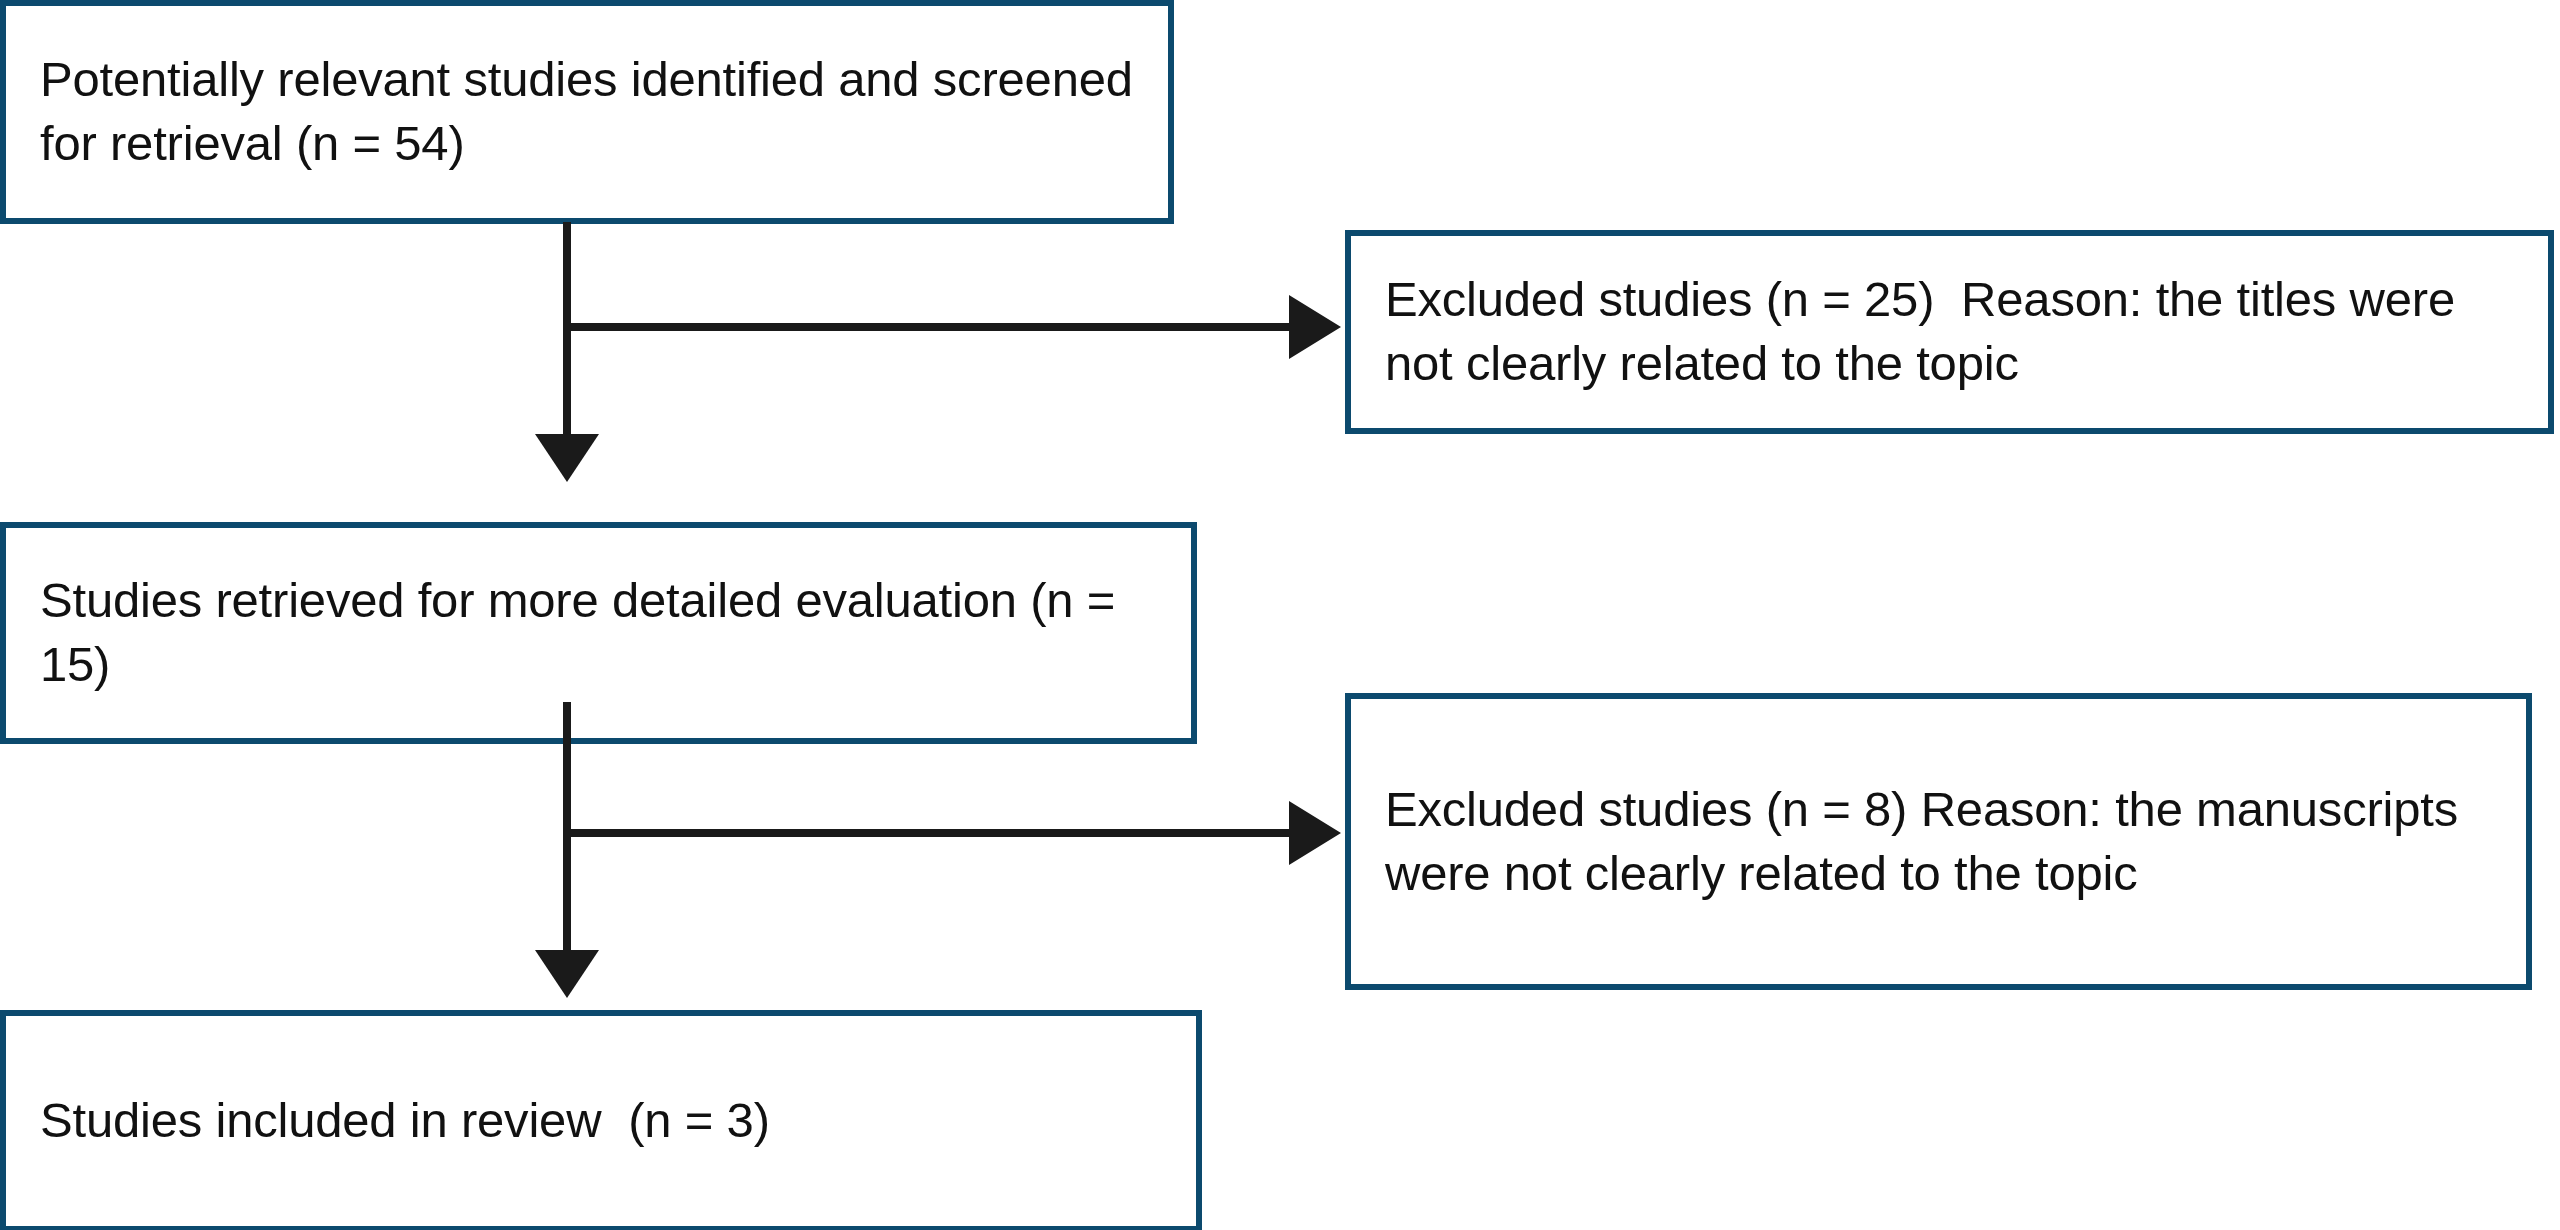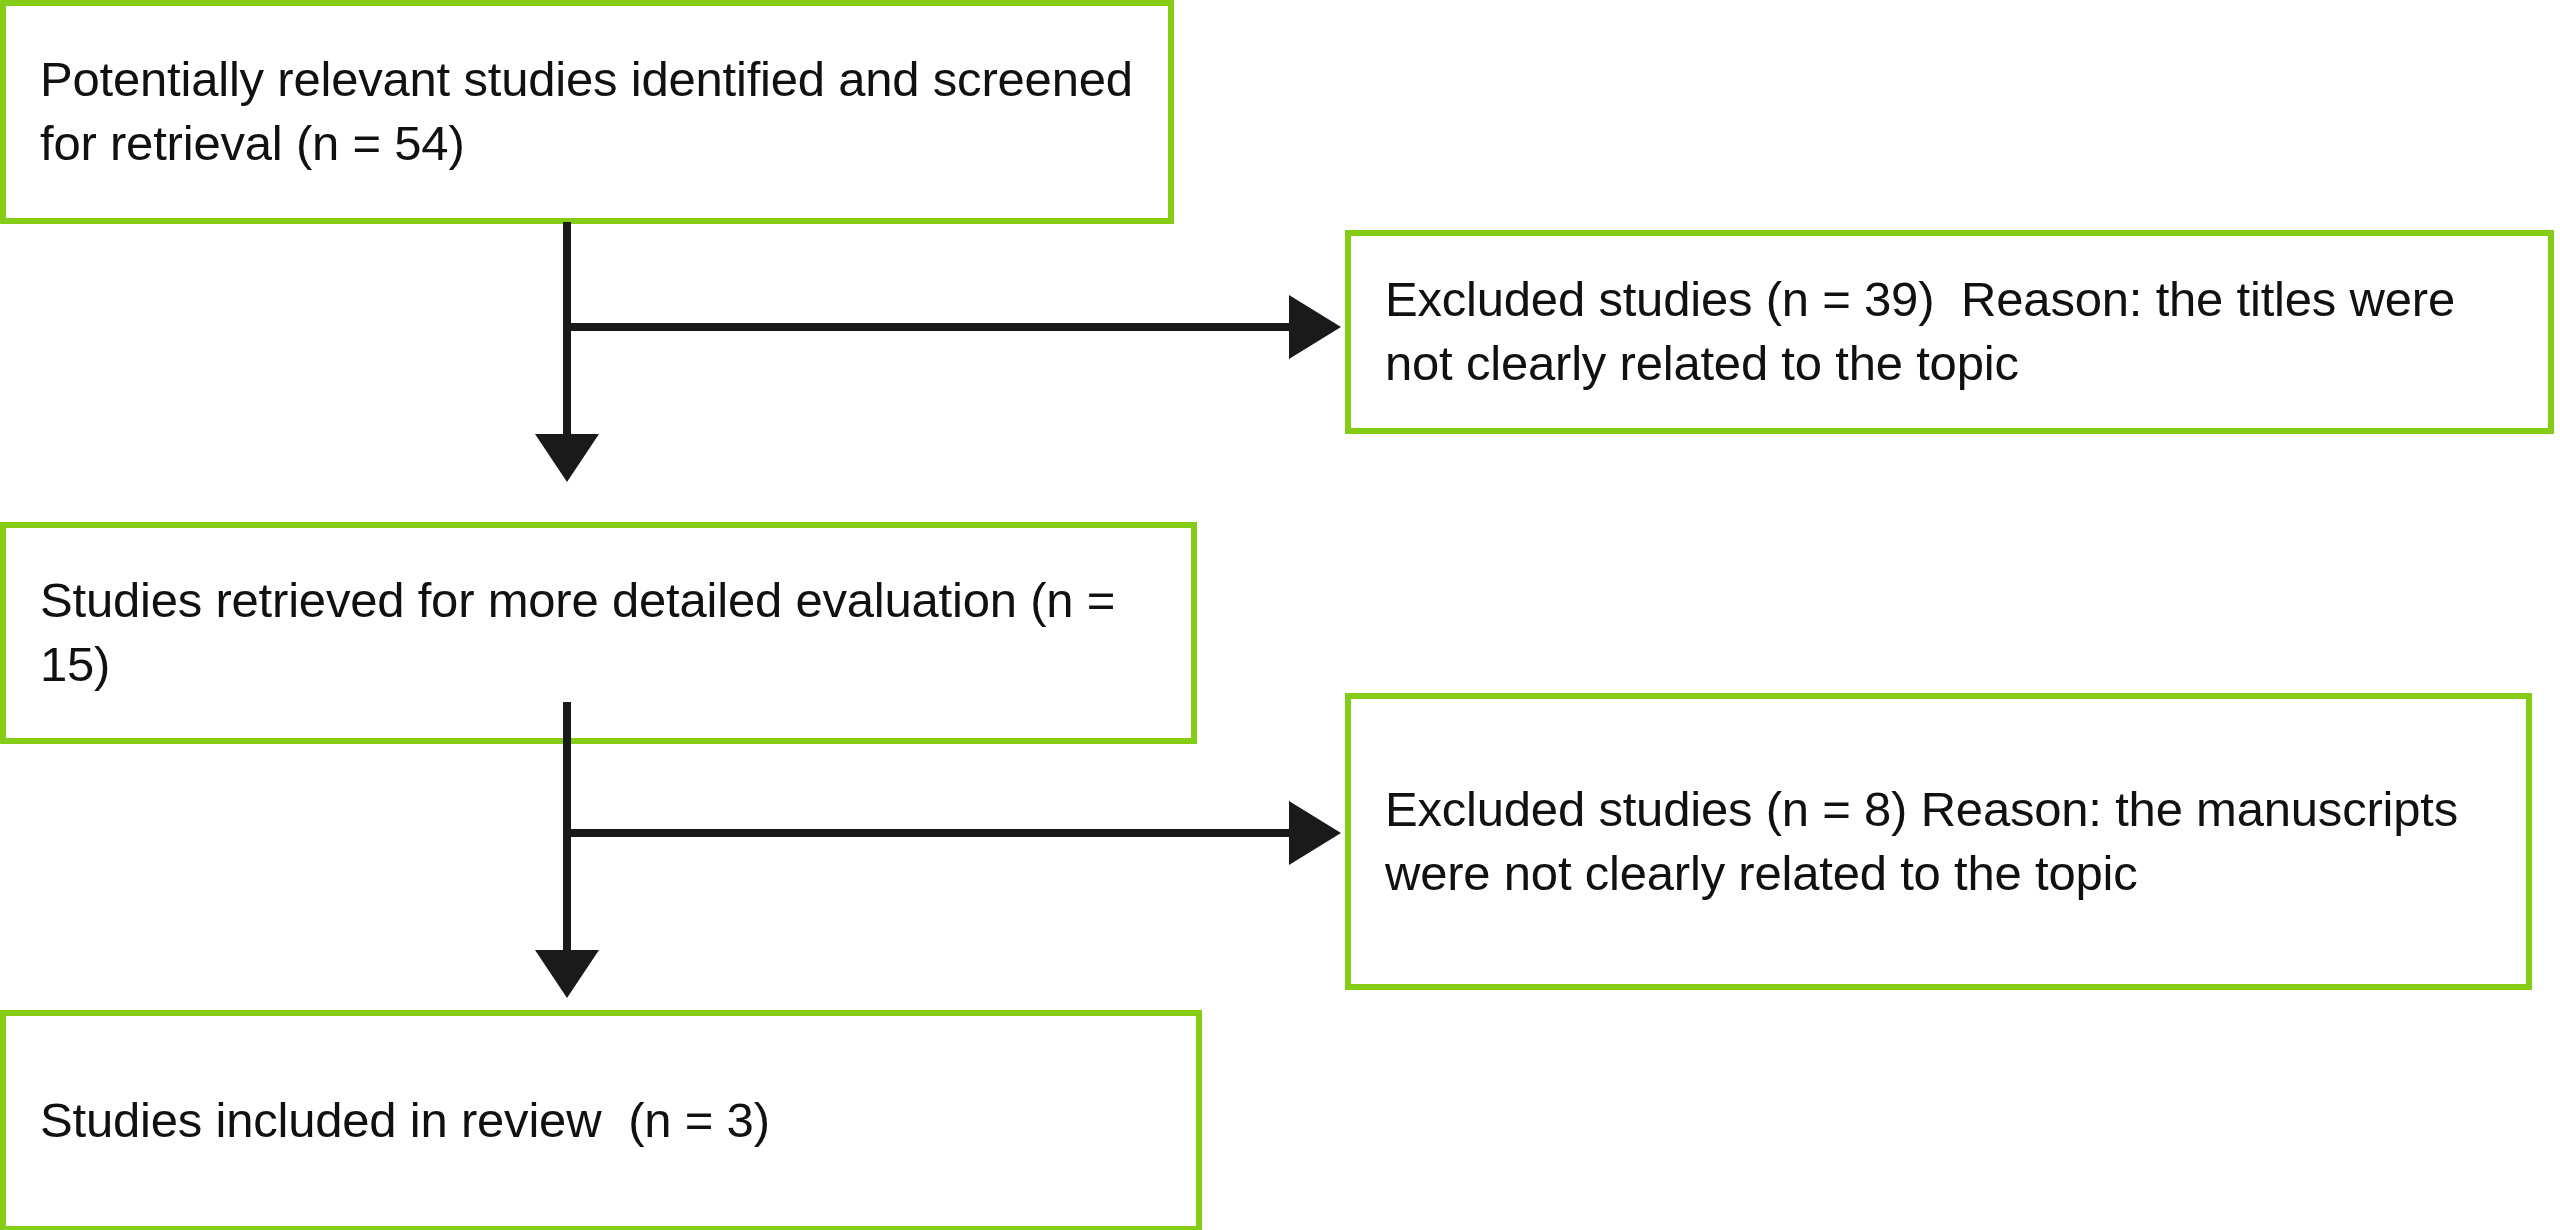--- a/index.html
+++ b/index.html
@@ -16,21 +16,21 @@
     position: relative;
     width: 2560px;
     height: 1230px;
     background: #ffffff;
     overflow: hidden;
   }
   .flow-box {
     position: absolute;
     box-sizing: border-box;
     background: #ffffff;
-    border: 6px solid #84cc16;
+    border: 6px solid #0c4a6e;
     display: flex;
     align-items: center;
   }
   .box-text {
     display: block;
     width: 100%;
     padding: 0 34px;
     color: #111111;
     font-family: "Liberation Sans", sans-serif;
     font-size: 49px;
@@ -85,21 +85,21 @@
 </head>
 <body>
 
 <div id="flow-canvas">
 
   <div class="flow-box" id="box-identified">
     <span class="box-text">Potentially relevant studies identified and screened for retrieval (n = 54)</span>
   </div>
 
   <div class="flow-box" id="box-excluded-1">
-    <span class="box-text">Excluded studies (n = 39)  Reason: the titles were not clearly related to the topic</span>
+    <span class="box-text">Excluded studies (n = 25)  Reason: the titles were not clearly related to the topic</span>
   </div>
 
   <div class="flow-box" id="box-retrieved">
     <span class="box-text">Studies retrieved for more detailed evaluation (n = 15)</span>
   </div>
 
   <div class="flow-box" id="box-excluded-2">
     <span class="box-text">Excluded studies (n = 8) Reason: the manuscripts were not clearly related to the topic</span>
   </div>
 

